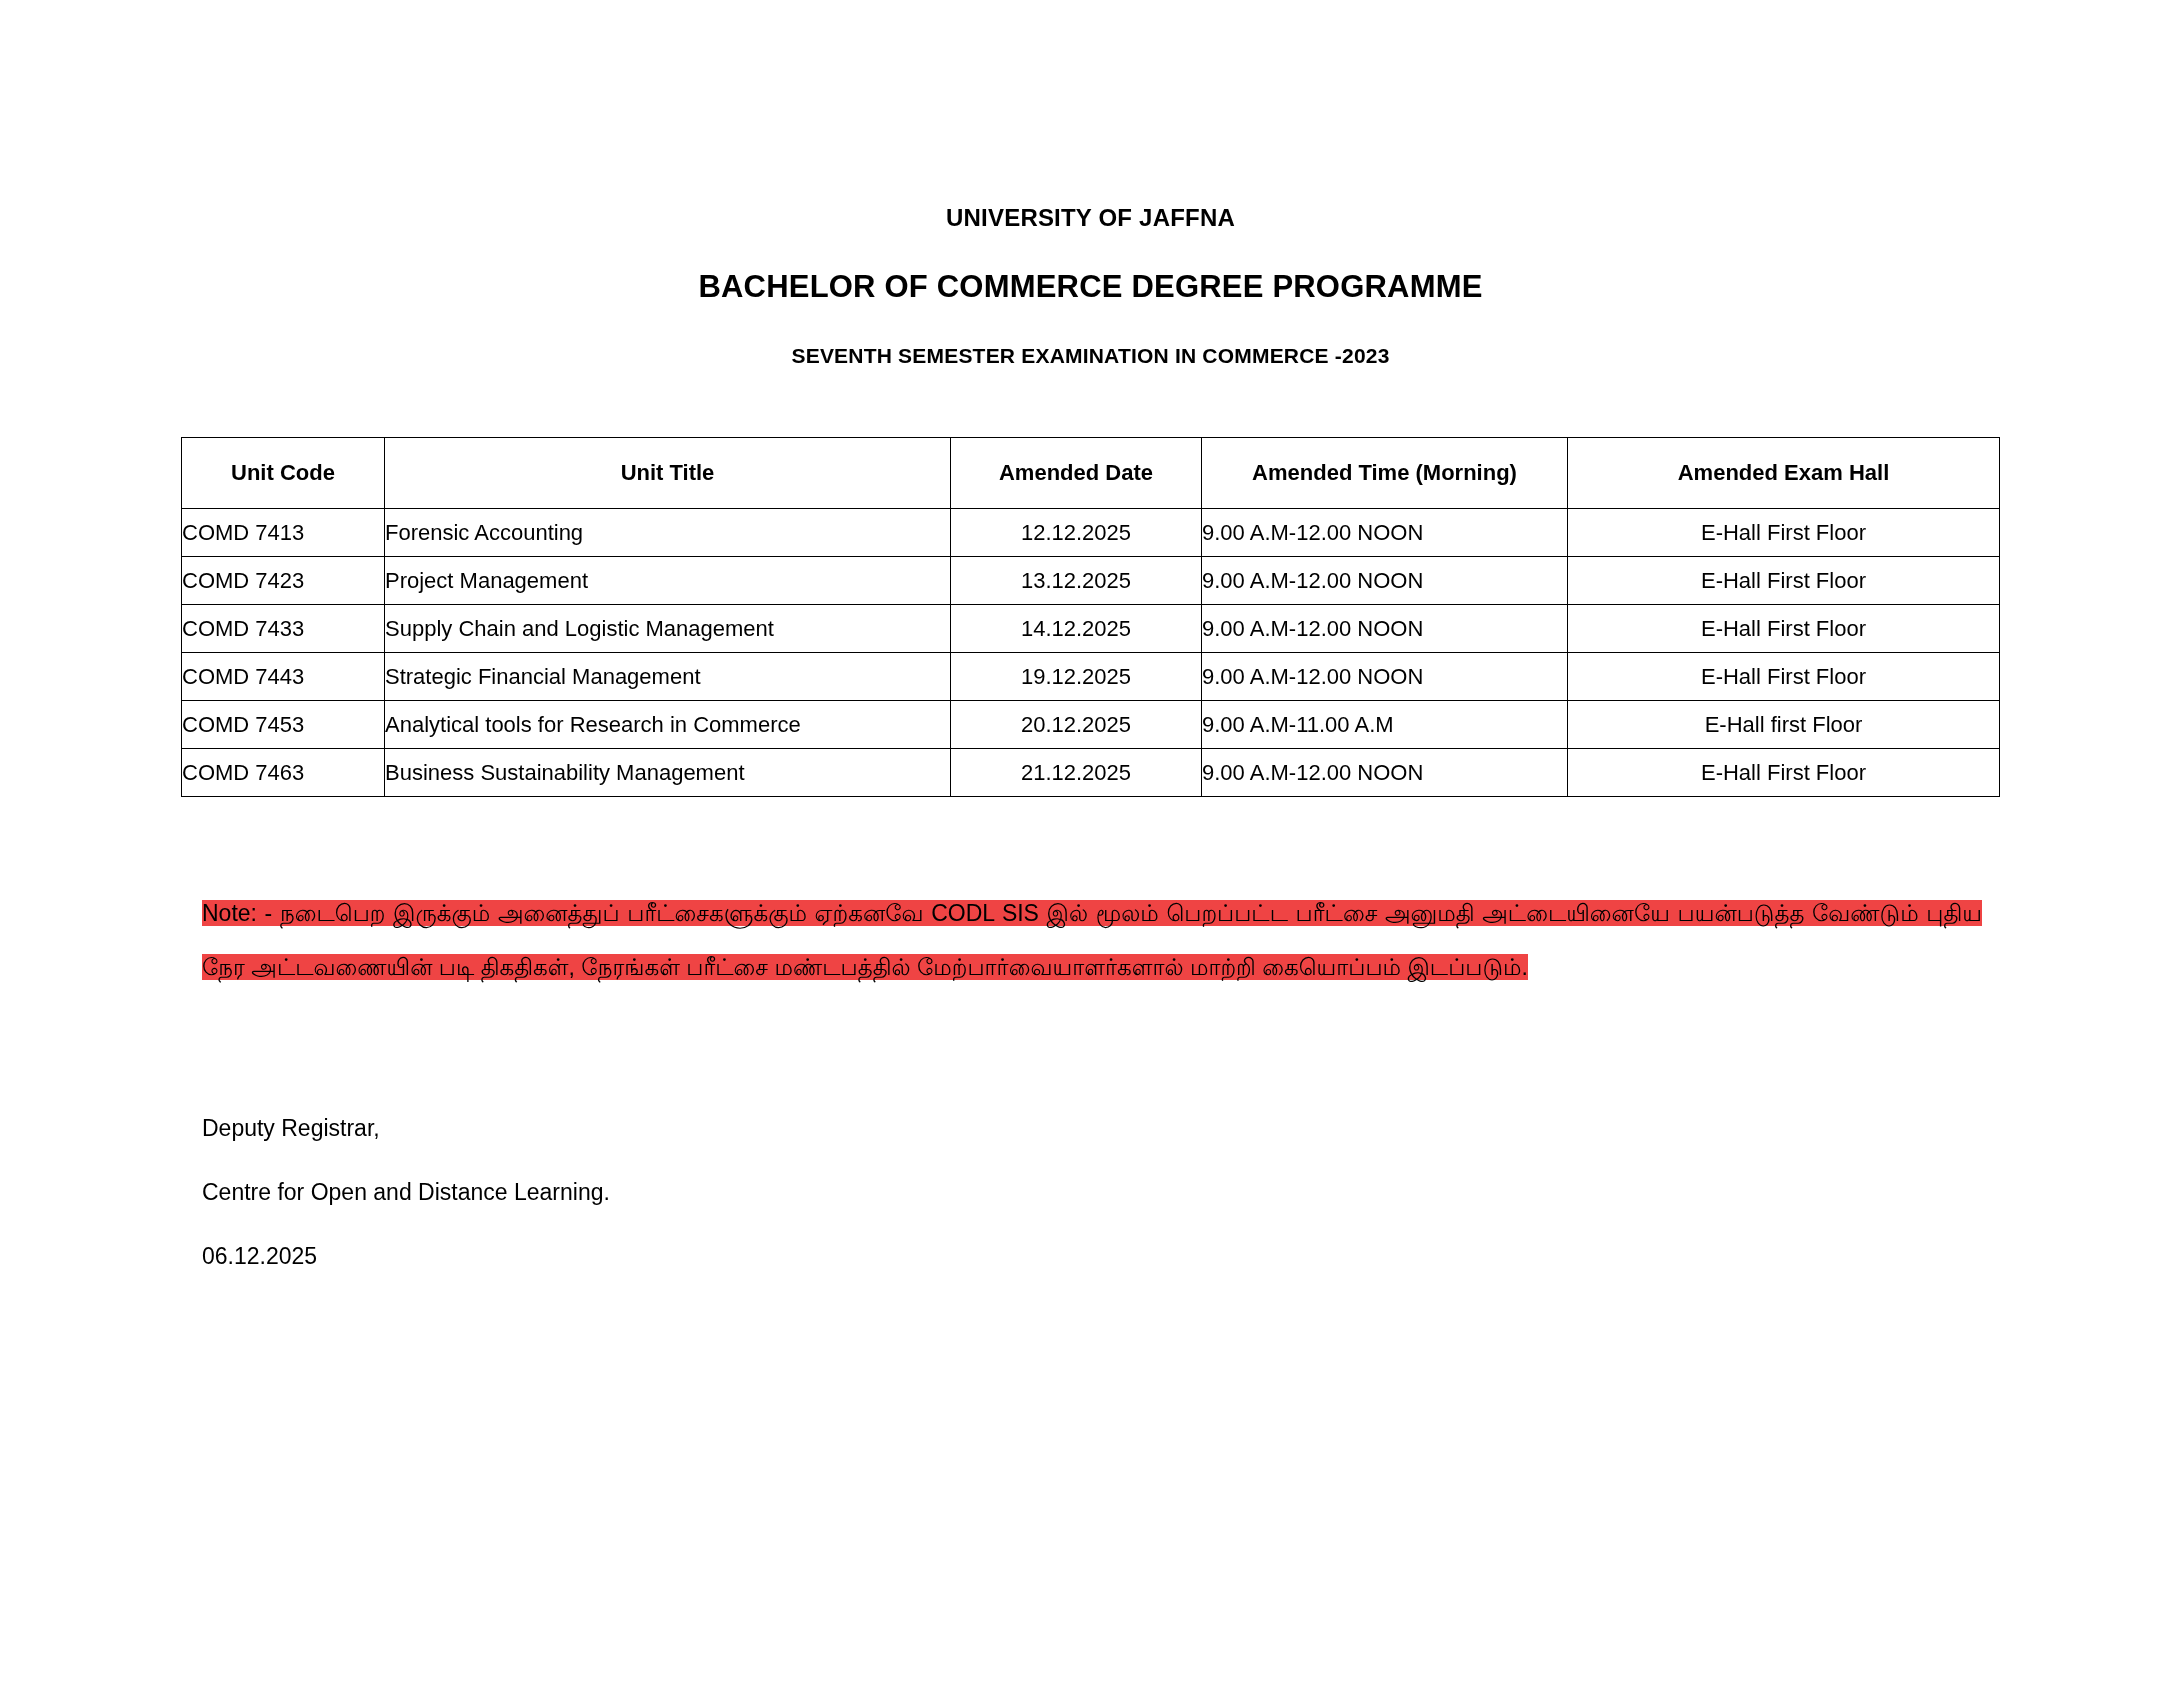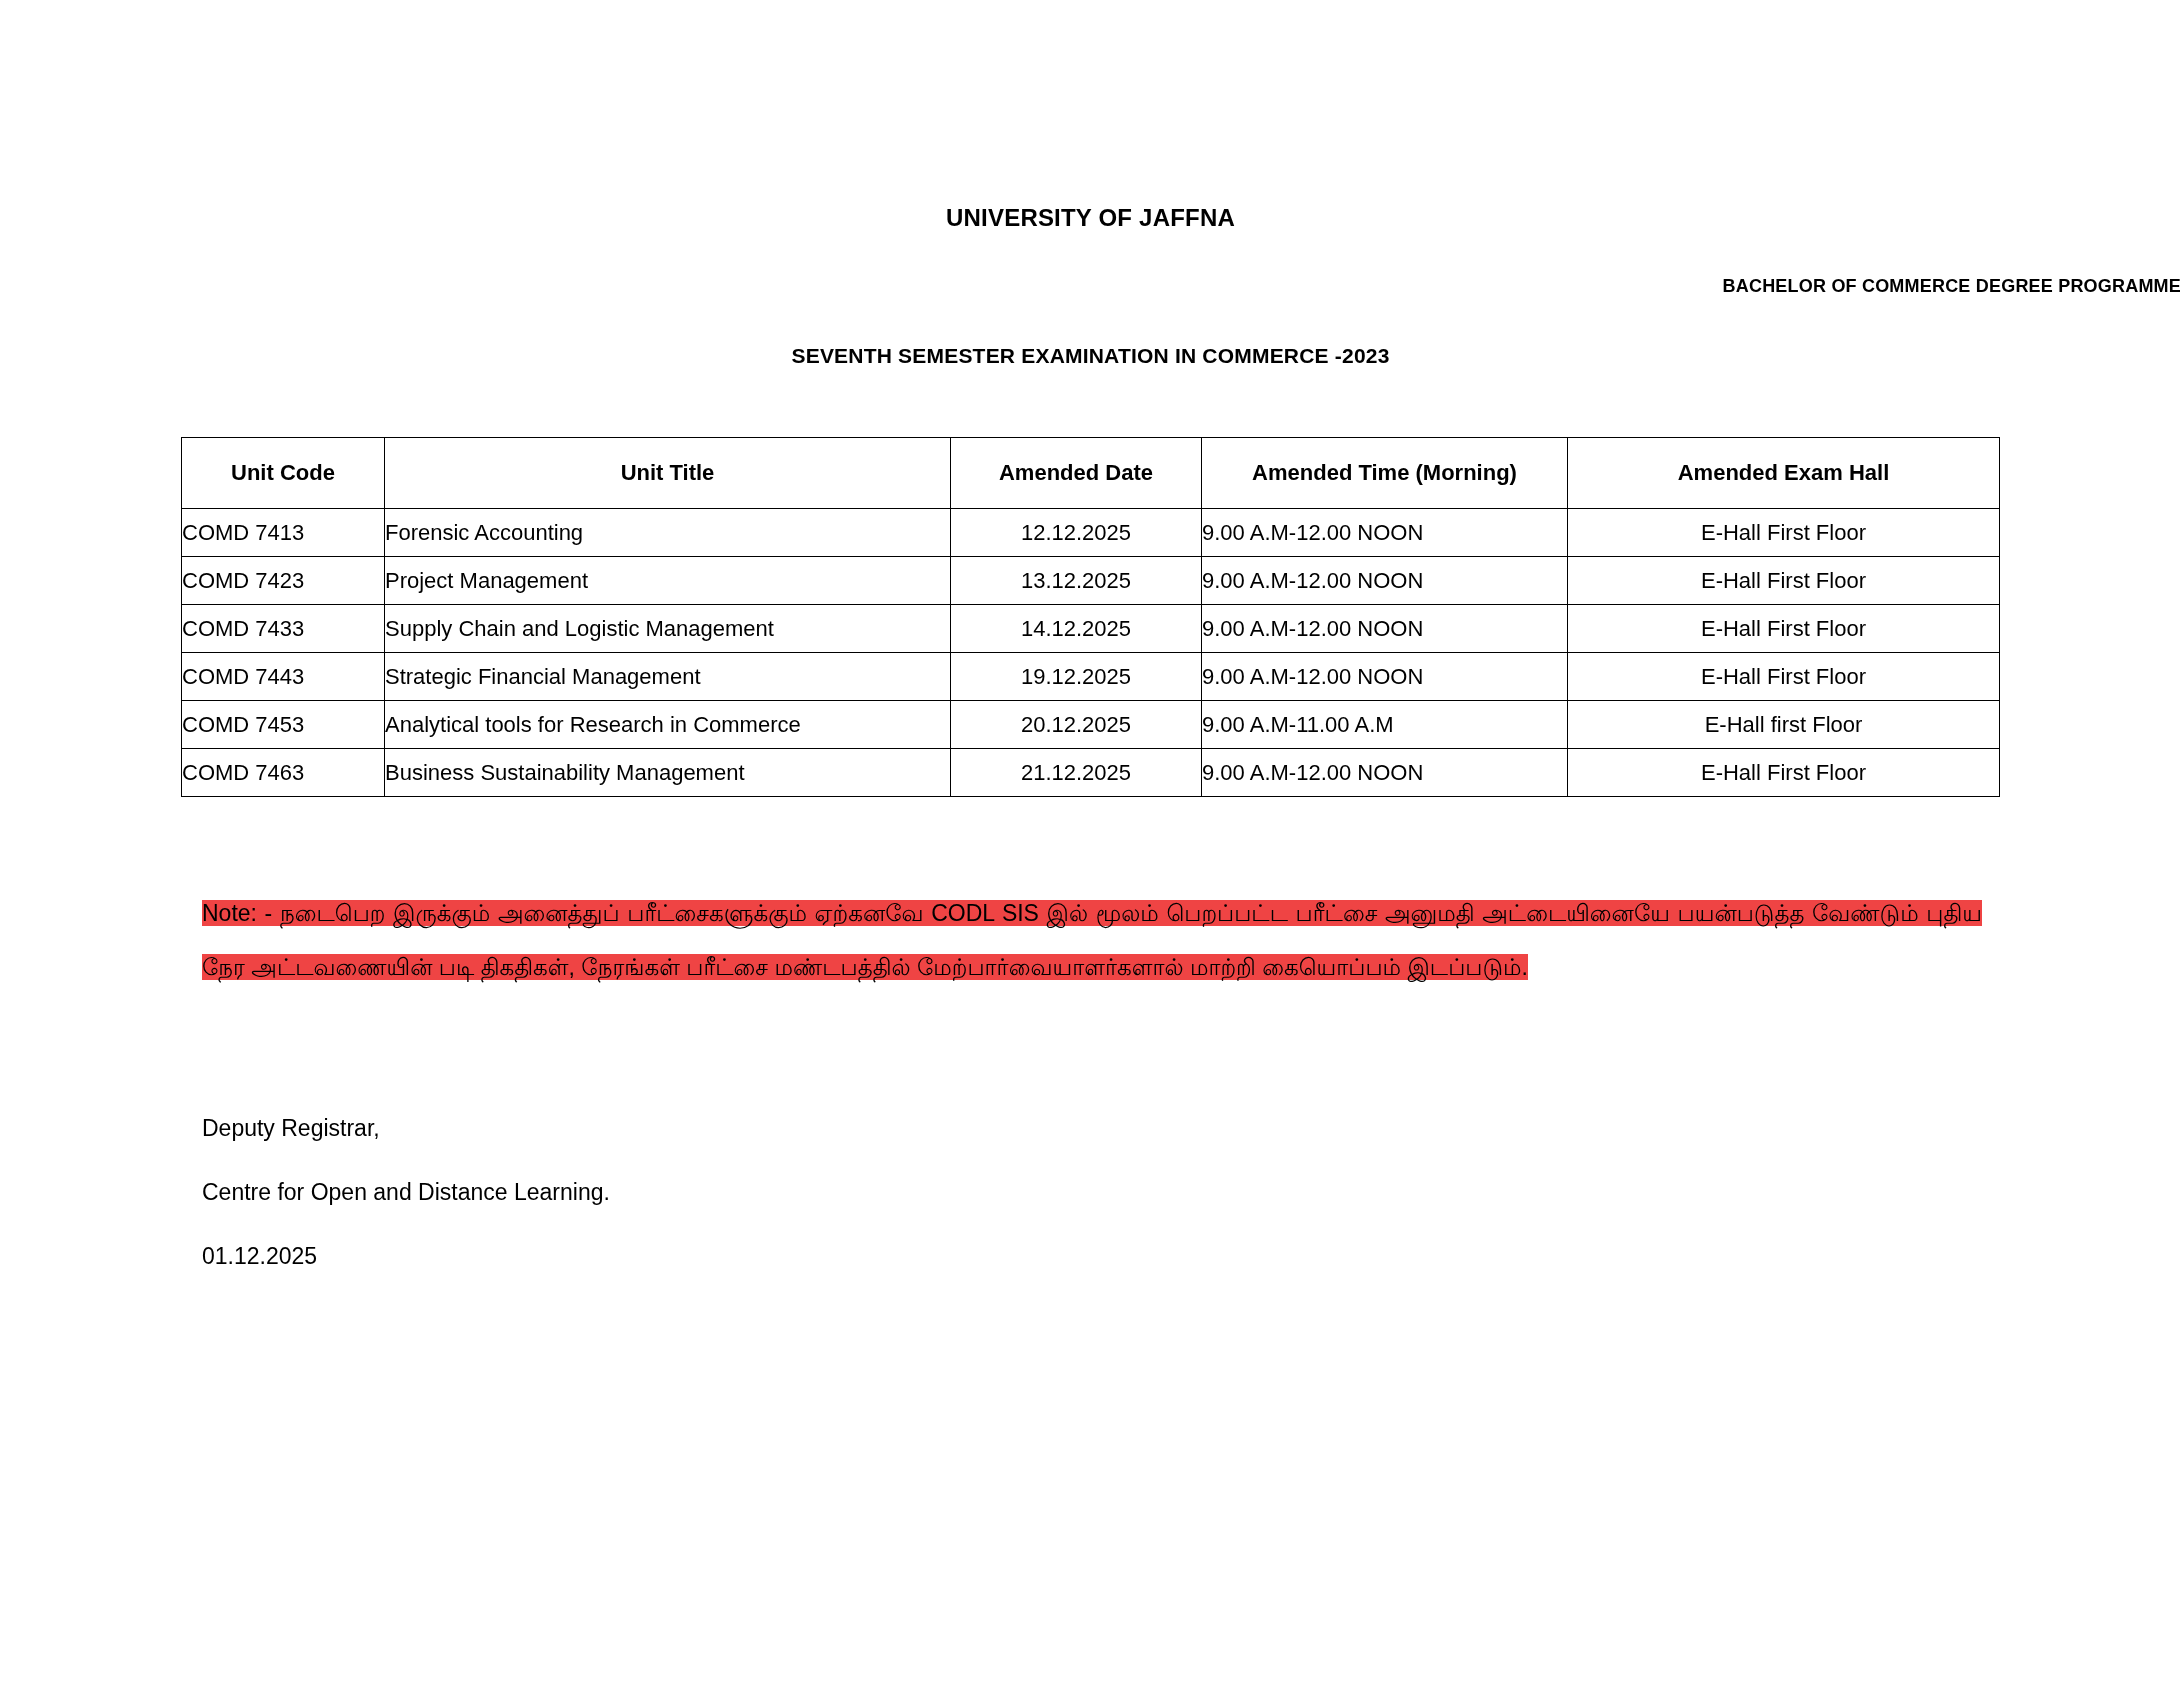--- a/index.html
+++ b/index.html
@@ -31,21 +31,21 @@
   .heading-line {
     font-weight: bold;
     font-size: 23px;
     letter-spacing: 0.2px;
     margin: 0 0 0 0;
     padding: 0;
     line-height: 69px;
   }
   .heading-line.l1 { font-size: 24px; }
   .heading-line.l2 { font-size: 23px; }
-  .heading-line.l3 { font-size: 18px; text-align: right; }
+  .heading-line.l3 { font-size: 31px; }
   .heading-line.l4 { font-size: 21px; }
 
   .amended-title-wrap {
     text-align: center;
     margin-top: 51px;
   }
   .amended-title {
     display: inline-block;
     background: #33ff00;
     font-weight: bold;
@@ -186,17 +186,17 @@
     </tbody>
   </table>
 
   <div class="note-block">
     <div class="note-para"><span class="hl">Note: - நடைபெற இருக்கும் அனைத்துப் பரீட்சைகளுக்கும் ஏற்கனவே CODL SIS இல் மூலம் பெறப்பட்ட பரீட்சை அனுமதி அட்டையினையே பயன்படுத்த வேண்டும் புதிய நேர அட்டவணையின் படி திகதிகள், நேரங்கள் பரீட்சை மண்டபத்தில் மேற்பார்வையாளர்களால் மாற்றி கையொப்பம் இடப்படும்.</span></div>
   </div>
 
   <div class="signature">
     <div class="sig-line">Deputy Registrar,</div>
     <div class="sig-line">Centre for Open and Distance Learning.</div>
-    <div class="sig-line">01.12.2025</div>
+    <div class="sig-line">06.12.2025</div>
   </div>
 
 </div>
 
 
 </body></html>

